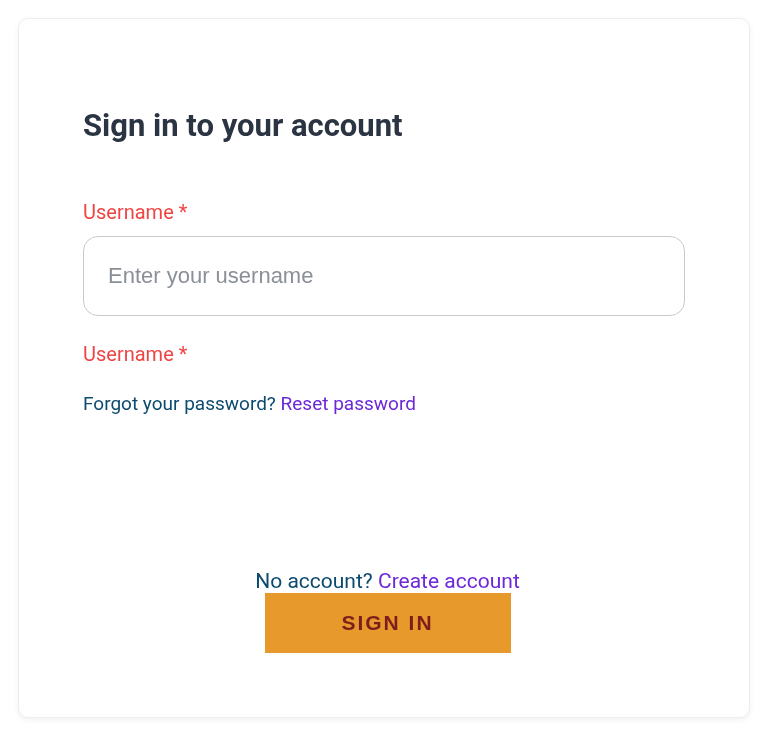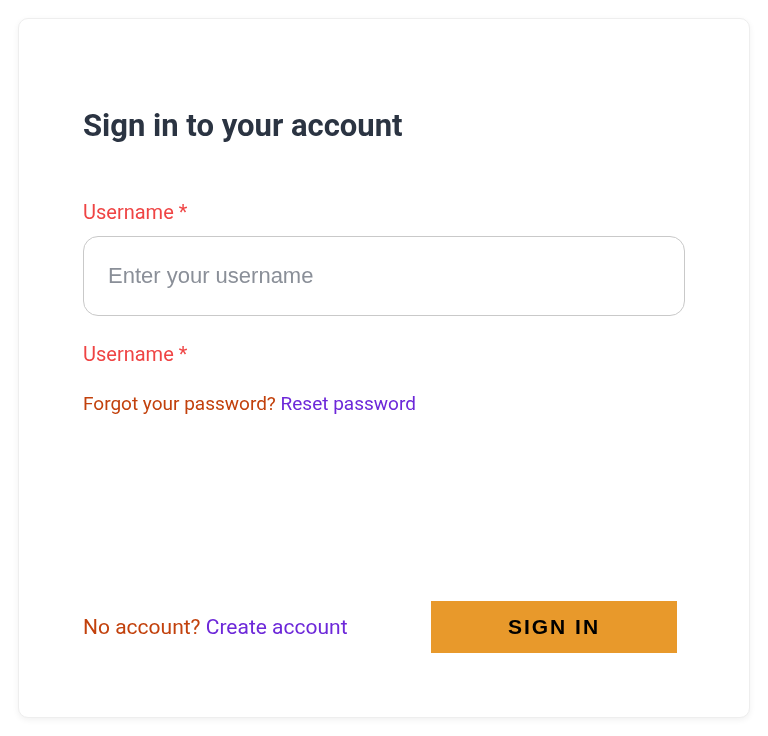--- a/index.html
+++ b/index.html
@@ -50,44 +50,45 @@
       background: #ffffff;
     }
     .text-input::placeholder {
       color: #8a8f98;
     }
     .forgot-line {
       font-size: 19px;
       margin-top: 6px;
     }
     .muted {
-      color: #c2410c;
+      color: #0c4a6e;
     }
     .link {
       color: #6d28d9;
       text-decoration: none;
       cursor: pointer;
     }
     .footer-row {
       position: absolute;
       left: 64px;
-      right: 72px;
+      right: 57px;
       bottom: 64px;
       display: flex;
       align-items: center;
       justify-content: space-between;
+      flex-direction: column;
     }
     .create-line {
       font-size: 21px;
     }
     .signin-btn {
       background: #e8992b;
-      color: #000000;
+      color: #7f1d1d;
       border: none;
-      height: 52px;
+      height: 60px;
       min-width: 246px;
       padding: 0 40px;
       font-size: 21px;
       font-weight: 700;
       letter-spacing: 2px;
       cursor: pointer;
       text-transform: uppercase;
     }
   </style>
 </head>

